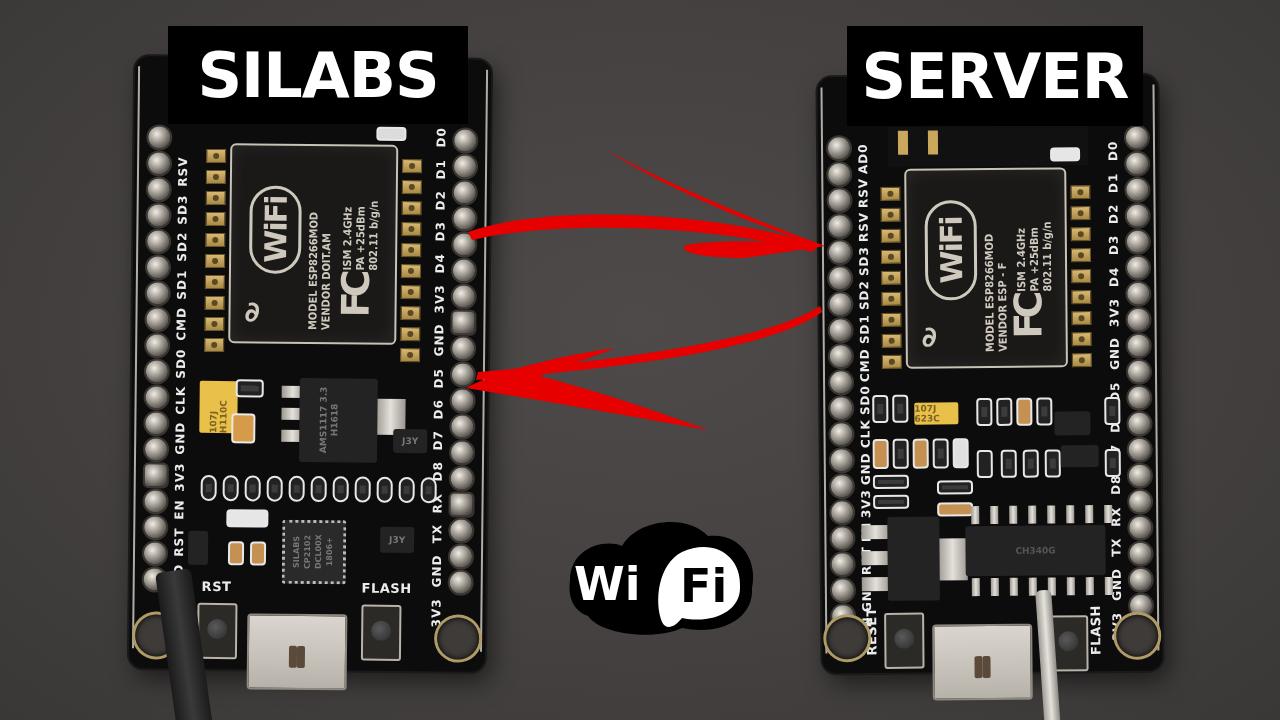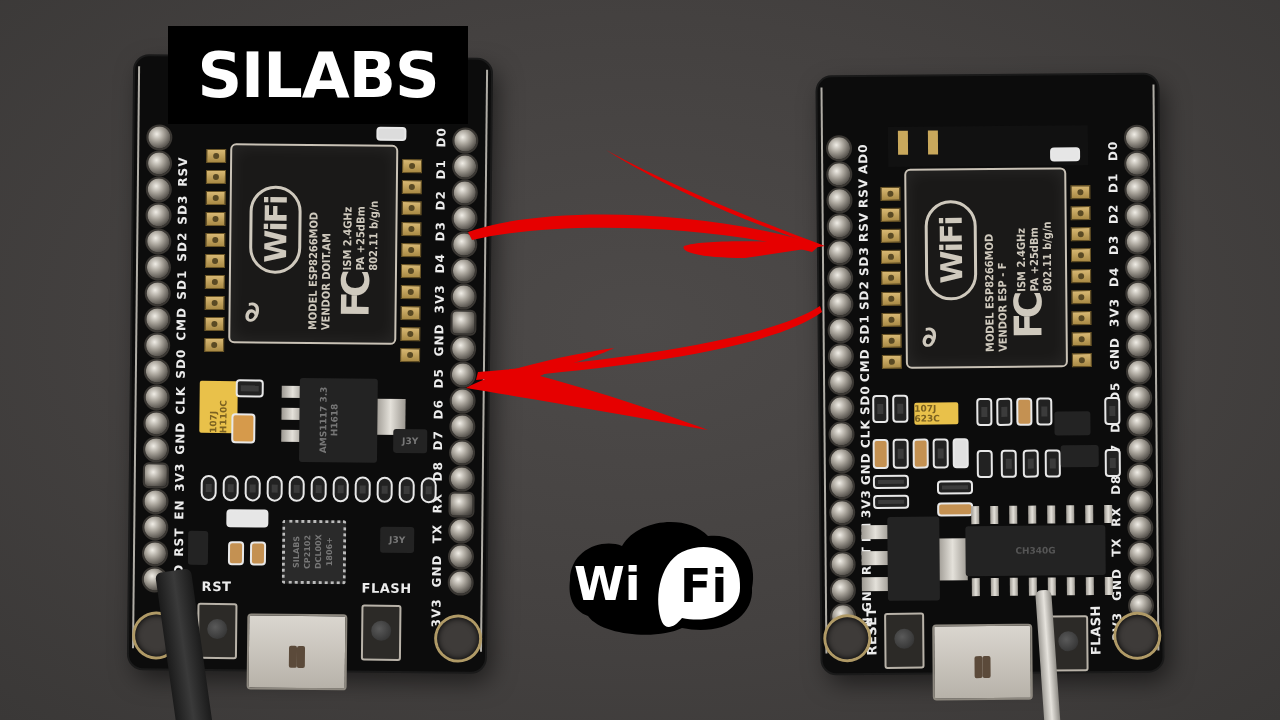--- a/index.html
+++ b/index.html
@@ -508,20 +508,21 @@
       <path d="M468 232 C 540 206, 700 208, 820 245 L 812 252 C 700 222, 545 222, 472 240 Z"></path>
       <path d="M606 150 C 680 190, 760 222, 825 246 L 745 258 C 700 258, 680 252, 684 246 C 700 240, 760 240, 812 244 C 760 226, 680 196, 606 150 Z"></path>
     </g>
     <g fill="#e60000">
       <path d="M822 312 C 770 350, 620 368, 476 380 L 478 372 C 620 360, 768 340, 820 306 Z"></path>
       <path d="M466 388 C 500 370, 560 356, 614 348 C 600 356, 560 366, 540 376 C 600 392, 660 412, 708 430 C 640 418, 540 400, 466 388 Z"></path>
     </g>
   </svg>
 
   <div class="title-label client">SILABS</div>
+  <div class="title-label server">SERVER</div>
 
   <svg class="wifi-logo" viewBox="0 0 196 128">
     <path d="M8 68 C 8 38, 40 26, 60 34 C 76 6, 126 2, 146 24 C 180 20, 196 50, 190 76 C 192 106, 160 124, 120 116 C 96 128, 40 124, 26 104 C 10 98, 6 84, 8 68 Z" fill="#000"></path>
     <path d="M100 110 C 92 90, 96 52, 120 40 C 150 26, 180 42, 178 76 C 178 100, 150 112, 120 106 C 112 116, 104 118, 100 110 Z" fill="#fff"></path>
     <text x="12" y="88" font-family="DejaVu Sans, sans-serif" font-weight="bold" font-size="46" fill="#fff">Wi</text>
     <text x="118" y="90" font-family="DejaVu Sans, sans-serif" font-weight="bold" font-size="46" fill="#000">Fi</text>
   </svg>
 </div>
 
 </body></html>

